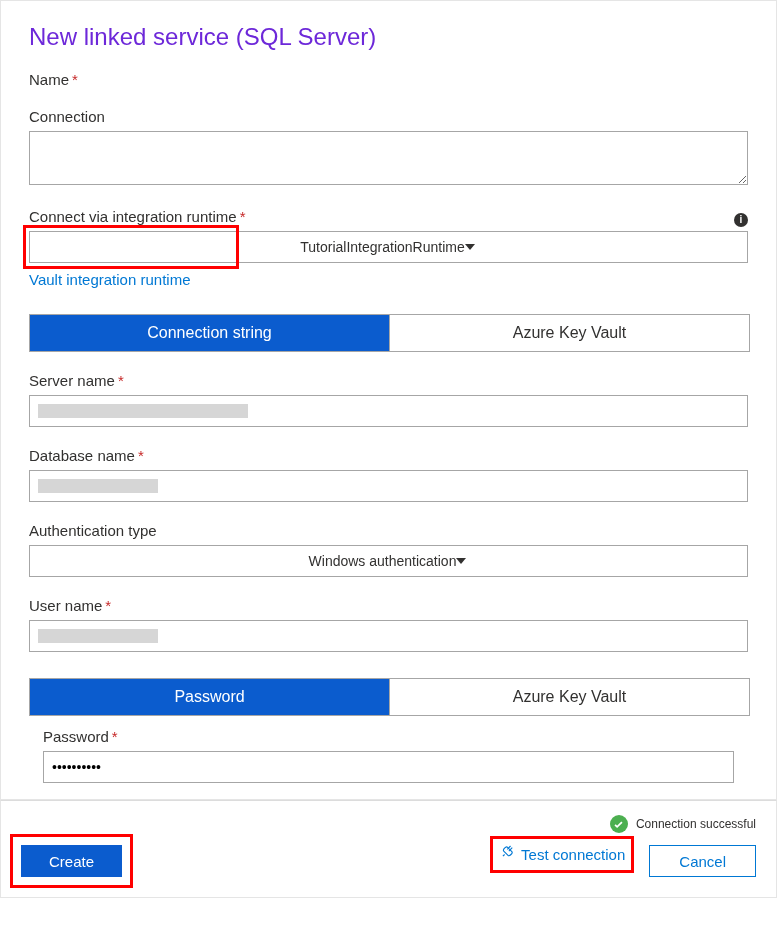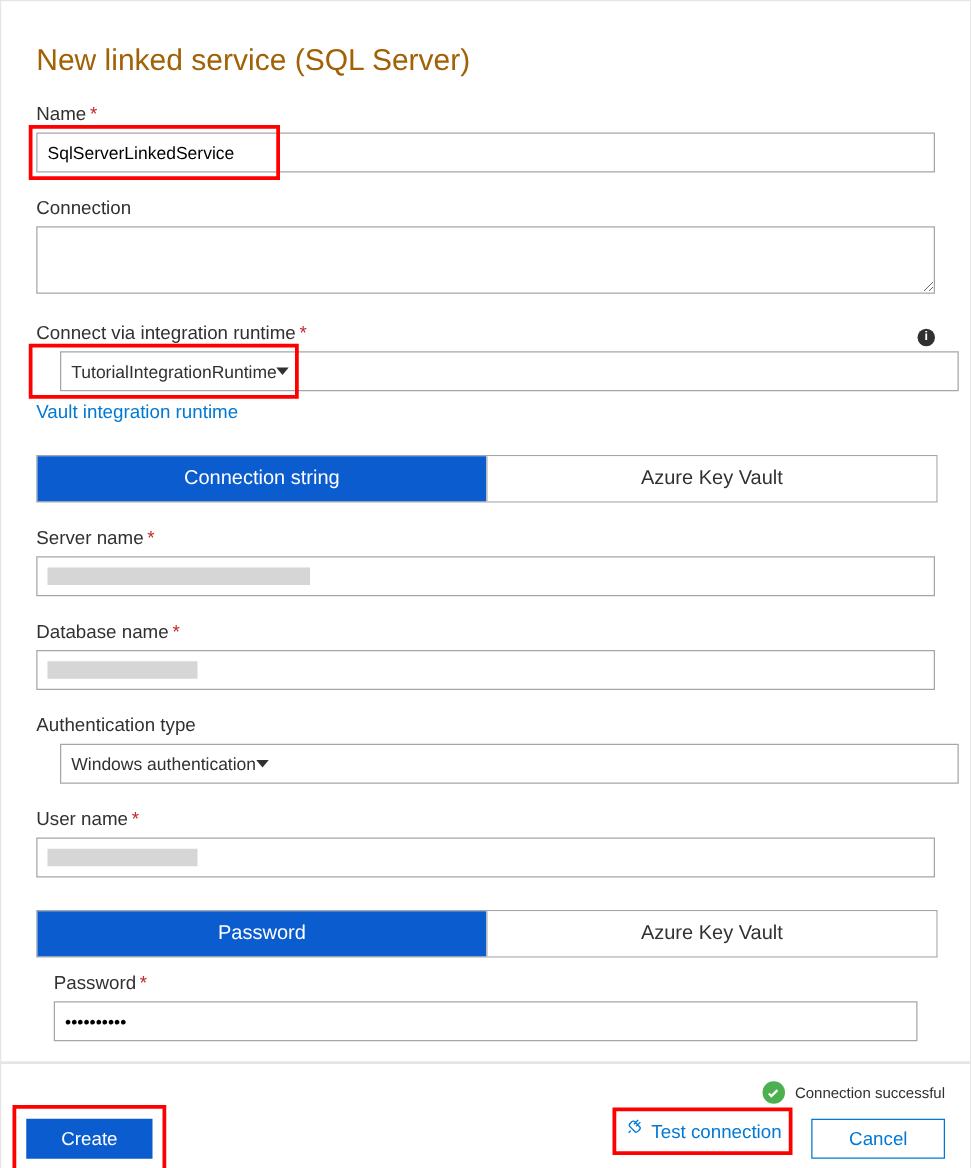--- a/index.html
+++ b/index.html
@@ -11,22 +11,22 @@
       width: 777px;
       box-sizing: border-box;
     }
     .panel {
       padding: 18px 28px 0 28px;
       border: 1px solid #e5e5e5;
     }
     h1 {
       font-weight: 400;
       font-size: 24px;
-      margin: 16px 0 20px 0;
-      color: #a16207;
+      margin: 4px 0 20px 0;
+      color: #6d28d9;
     }
     .field-label {
       font-size: 15px;
       margin-bottom: 6px;
       margin-top: 20px;
       color: #323130;
     }
     .req {
       color: #c62828;
       margin-left: 3px;
@@ -51,24 +51,23 @@
       resize: both;
     }
     .select-row {
       width: 100%;
       box-sizing: border-box;
       height: 32px;
       border: 1px solid #a6a6a6;
       padding: 4px 8px;
       display: flex;
       align-items: center;
-      justify-content: flex-start;
-      cursor: pointer;
-      background: #fff;
-      margin-left: 19px;
+      justify-content: center;
+      cursor: pointer;
+      background: #fff;
     }
     .select-text {
       color: #323130;
     }
     .caret-down {
       width: 0;
       height: 0;
       border-left: 5px solid transparent;
       border-right: 5px solid transparent;
       border-top: 6px solid #323130;
@@ -229,24 +228,20 @@
     }
   </style>
 </head>
 <body>
 
 <div class="panel">
   <h1>New linked service (SQL Server)</h1>
 
   <div class="field-label">
     <span>Name</span><span class="req">*</span>
-  </div>
-  <div style="position:relative;">
-    <input type="text" class="text-input" value="SqlServerLinkedService" style="">
-    <div class="highlight-red" style="position:absolute;top:-3px;left:-3px;width:195px;height:38px;pointer-events:none;"></div>
   </div>
 
   <div class="field-label">Connection</div>
   <textarea class="textarea" style=""></textarea>
 
   <div class="label-row" style="margin-top:20px;">
     <div class="field-label" style="margin-top:0;">
       <span>Connect via integration runtime</span><span class="req">*</span>
     </div>
     <span class="info-icon">i</span>

